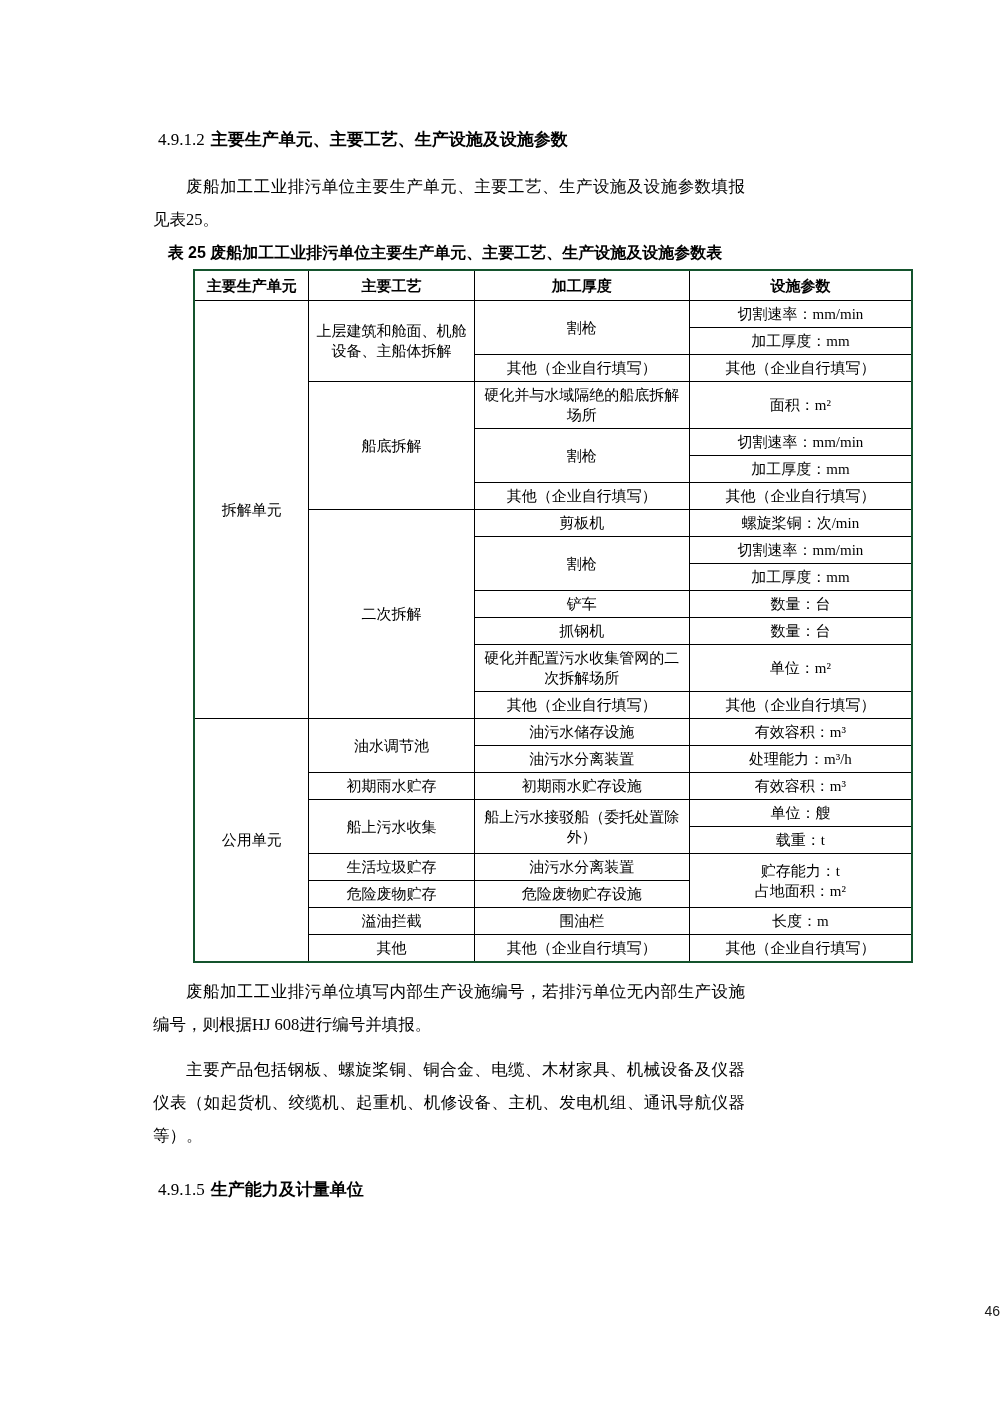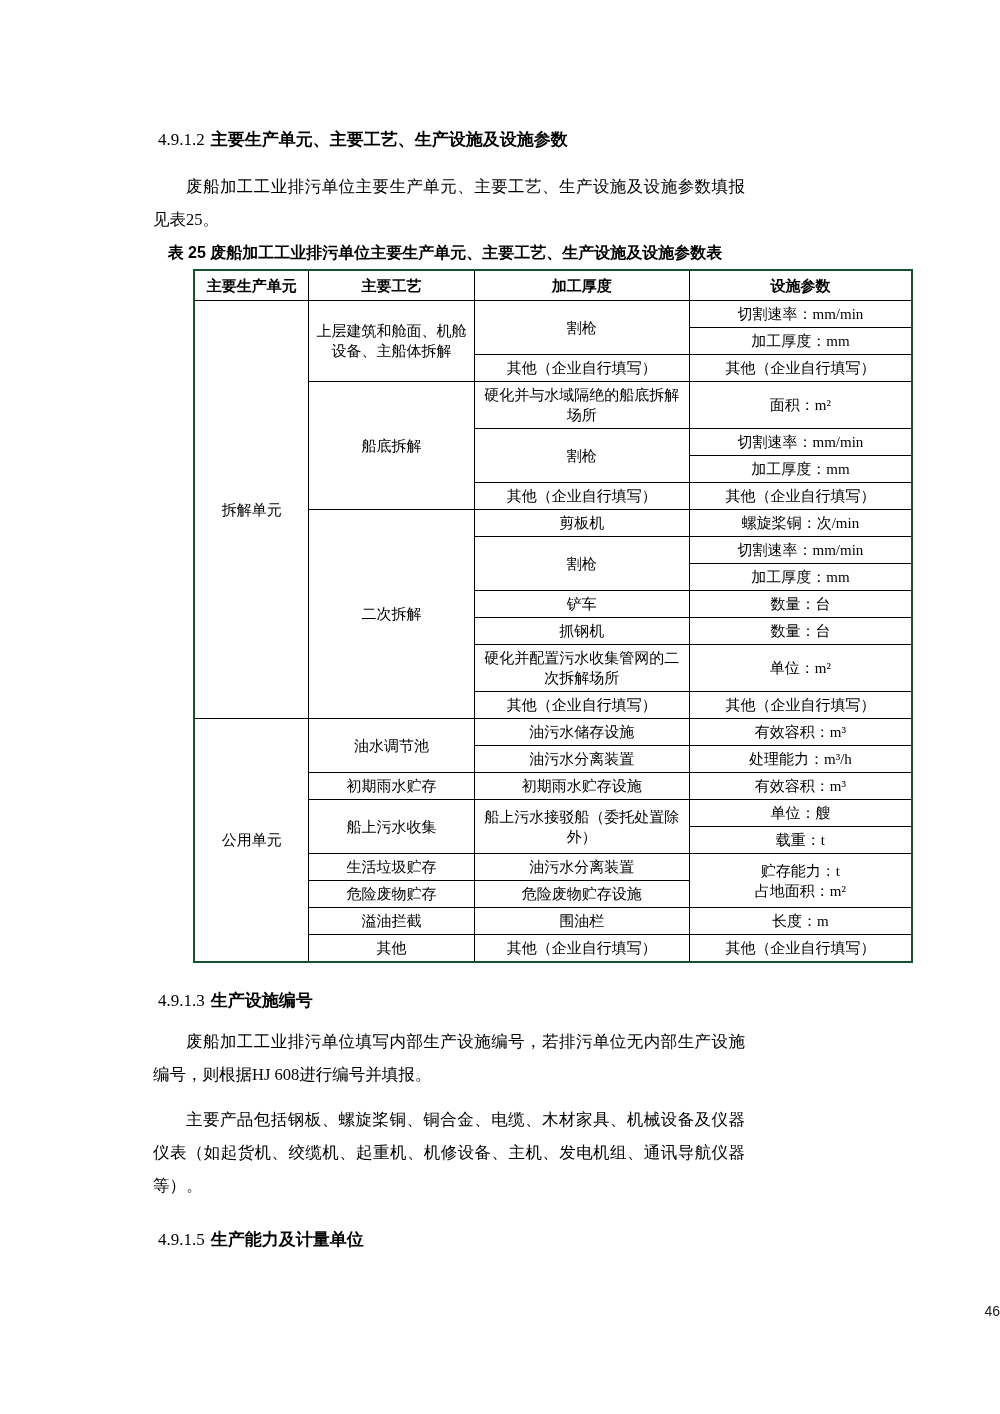--- a/index.html
+++ b/index.html
@@ -207,21 +207,20 @@
             <td>长度：m</td>
           </tr>
           <tr>
             <td>其他</td>
             <td>其他（企业自行填写）</td>
             <td>其他（企业自行填写）</td>
           </tr>
         </tbody>
     </table>
 
-    <h2 class="heading h-after-table"><span class="hnum">4.9.1.3</span><span class="htext">生产设施编号</span></h2>
 
     <p class="para">废船加工工业排污单位填写内部生产设施编号，若排污单位无内部生产设施编号，则根据HJ 608进行编号并填报。</p>
 
 
     <p class="para">主要产品包括钢板、螺旋桨铜、铜合金、电缆、木材家具、机械设备及仪器仪表（如起货机、绞缆机、起重机、机修设备、主机、发电机组、通讯导航仪器等）。</p>
 
     <h2 class="heading h-after-table"><span class="hnum">4.9.1.5</span><span class="htext">生产能力及计量单位</span></h2>
 
 
   </div>

